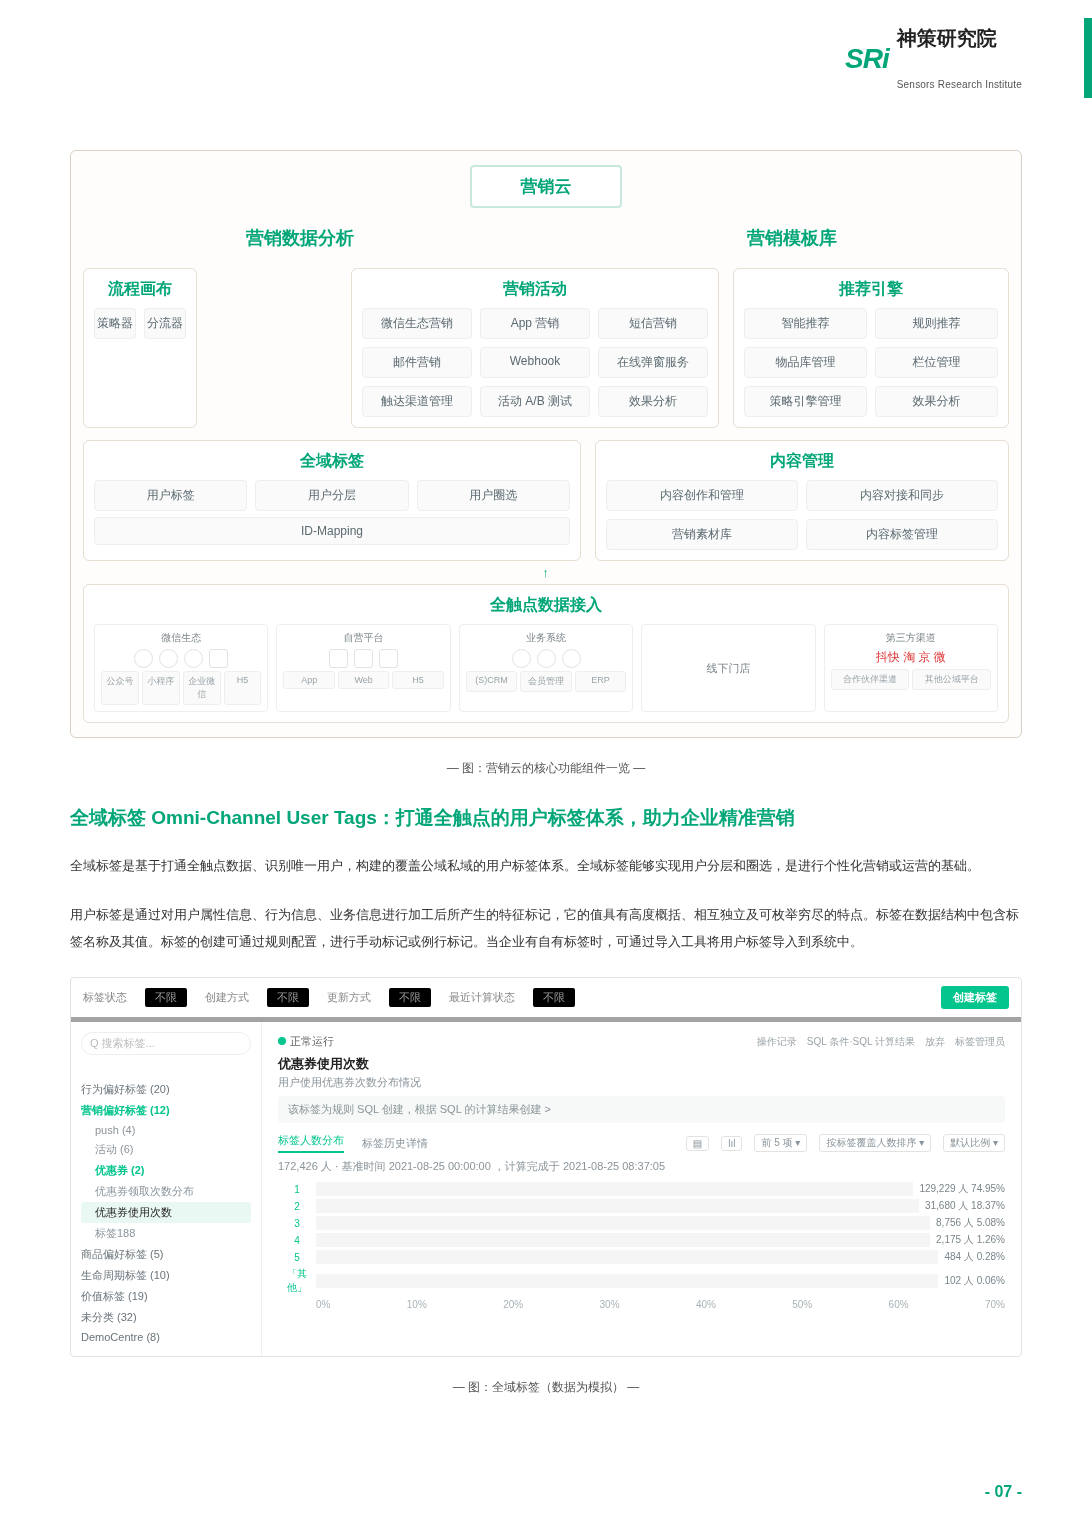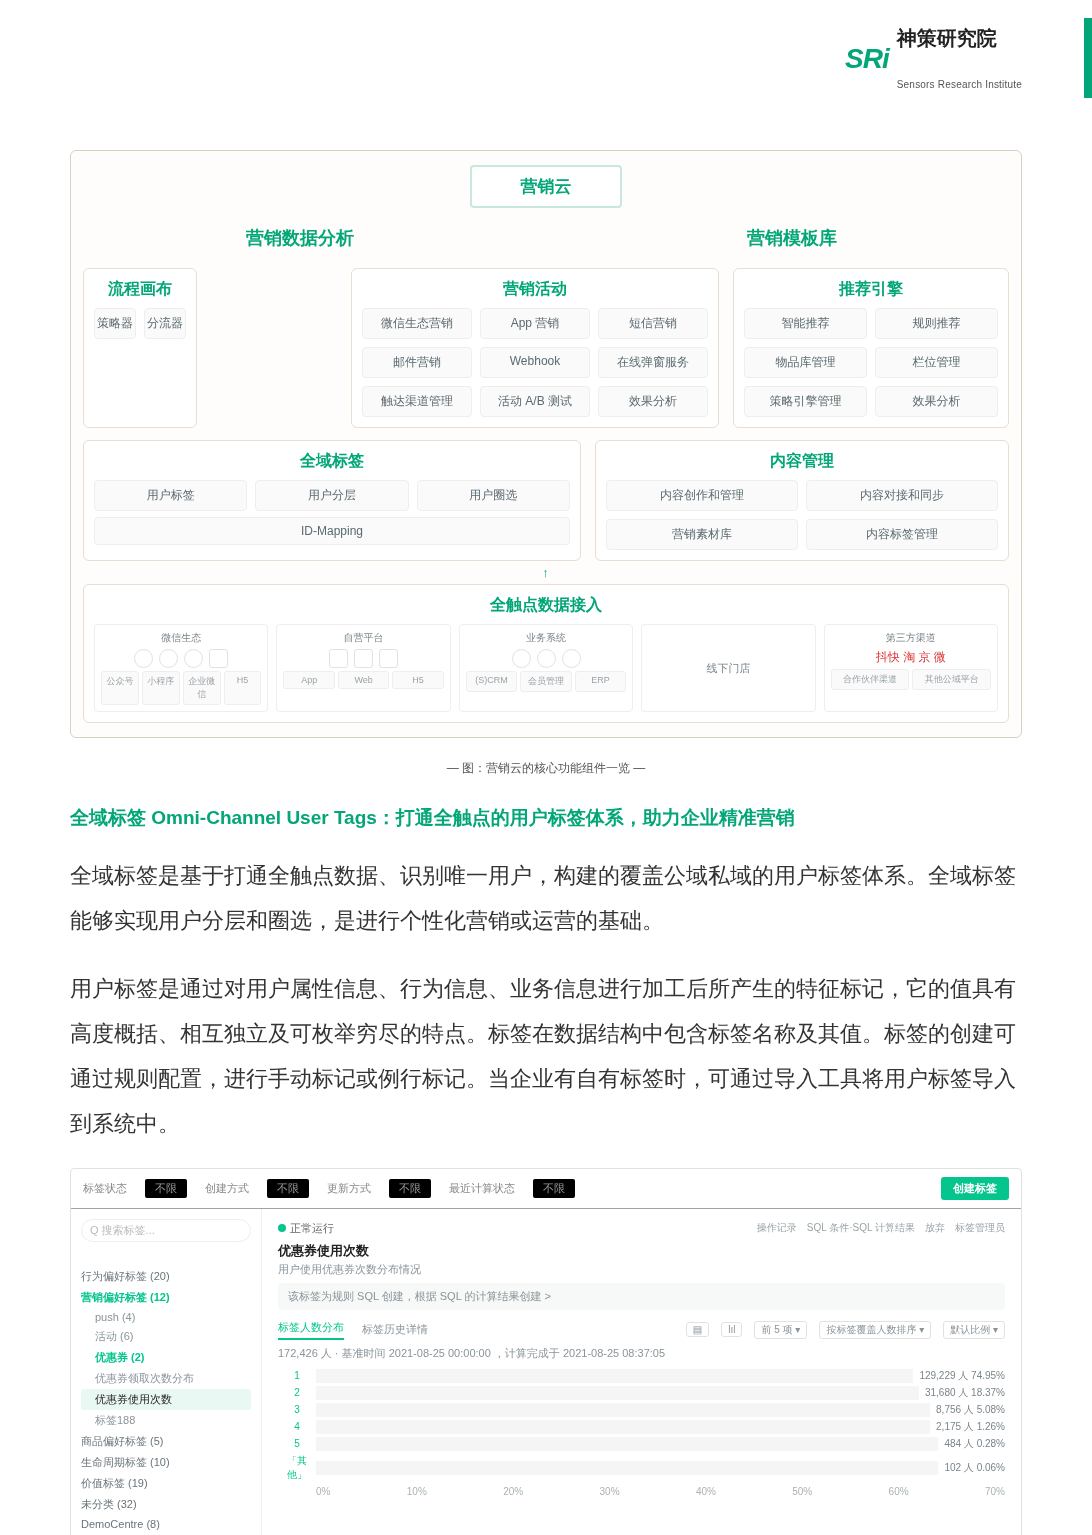--- a/index.html
+++ b/index.html
@@ -18,24 +18,24 @@
   .tab.titlebox{border:2px solid #c9e8dd;background:#fff;color:#03a678;font-weight:700;font-size:17px;}
   .row{display:flex;gap:14px;}
   .row>*{flex:1;}
   .panel{border:1px solid #e6dfd2;border-radius:6px;padding:10px 10px;background:#fff;}
   .panel .phead{font-size:16px;font-weight:700;color:#03a678;text-align:center;margin-bottom:8px;}
   .grid3{display:grid;grid-template-columns:repeat(3,1fr);gap:8px;}
   .grid2{display:grid;grid-template-columns:repeat(2,1fr);gap:8px;}
   .cell{border:1px solid #eee;border-radius:4px;background:#fafafa;text-align:center;font-size:12px;color:#5a6a70;padding:6px 2px;}
   .caption{text-align:center;font-size:12px;color:#555;margin:22px 0 26px;}
   .h2{font-size:19px;font-weight:700;color:#03a678;margin:14px 0 20px;line-height:1.6;}
-  .para{font-size:22px;color:#333;line-height:2.05;margin:0 0 22px;}
+  .para{font-size:13px;color:#333;line-height:2.05;margin:0 0 22px;}
   
   .shot{border:1px solid #e2e2e2;border-radius:4px;background:#fff;font-size:11px;color:#666;margin-top:6px;}
-  .shot .topbar{display:flex;align-items:center;gap:18px;padding:8px 12px;border-bottom:1px solid #a3a3a3;}
+  .shot .topbar{display:flex;align-items:center;gap:18px;padding:8px 12px;border-bottom:5px solid #a3a3a3;}
   .shot .topbar .lbl{color:#888;}
   .shot .topbar .val{color:#999;background:#000000;padding:2px 10px;border-radius:2px;}
   .shot .topbar .btn{margin-left:auto;background:#04c58d;color:#fff;padding:4px 12px;border-radius:3px;font-weight:600;}
   .shot .body{display:flex;}
   .shot .side{width:170px;border-right:1px solid #f0f0f0;padding:10px 10px;}
   .shot .search{border:1px solid #eee;border-radius:12px;padding:3px 8px;color:#bbb;margin-bottom:24px;}
   .shot .tree div{padding:3px 0;color:#69747a;}
   .shot .tree .lv2{padding-left:14px;color:#8a949a;}
   .shot .tree .act{color:#04c58d;font-weight:600;}
   .shot .tree .sel{background:#eaf8f3;border-radius:3px;color:#222;padding-left:14px;}

